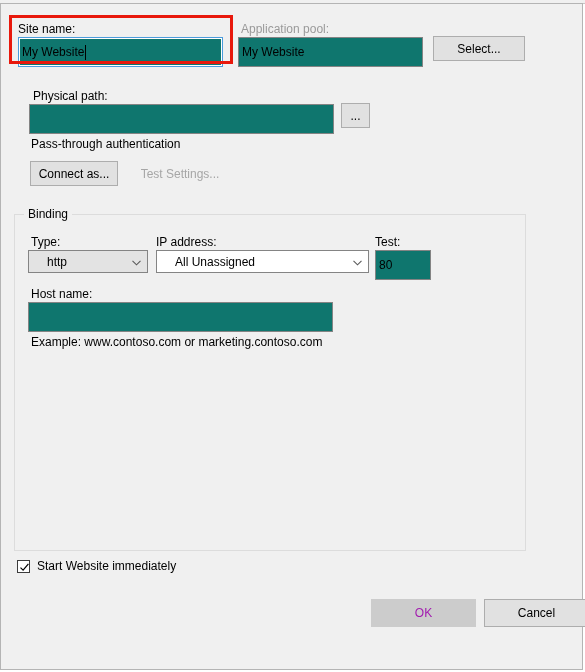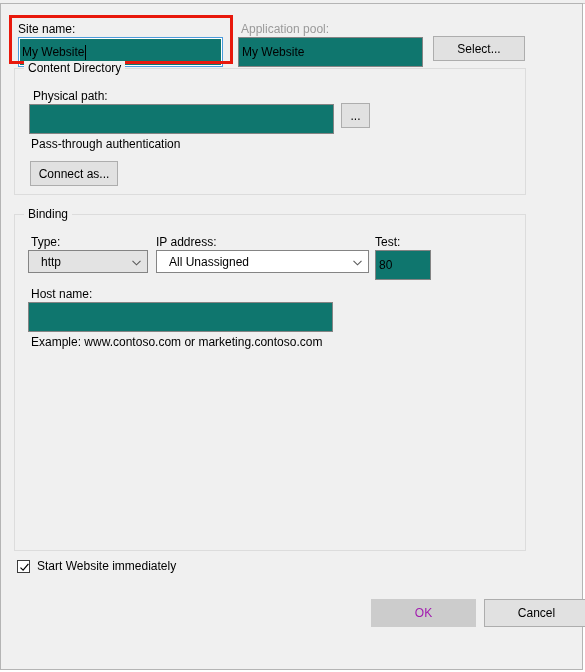--- a/index.html
+++ b/index.html
@@ -142,21 +142,21 @@
   .combo {
     position: absolute;
     box-sizing: border-box;
     height: 23px;
     border: 1px solid #848484;
     background: #ffffff;
     font-size: 12px;
     color: #000000;
     display: flex;
     align-items: center;
-    padding: 0 12px;
+    padding: 0 18px;
     white-space: nowrap;
     overflow: hidden;
     cursor: default;
     user-select: none;
   }
   .combo.shaded { background: #e3e3e3; }
   .combo .chev {
     position: absolute;
     right: 7px;
     top: 50%;
@@ -236,38 +236,36 @@
     <div class="lbl dim" style="left:240px; top:18px;">Application pool:</div>
 
     <div class="textbox" style="left:237px; top:33px; width:185px;">
       <span>My Website</span>
     </div>
 
     <div class="btn" style="left:432px; top:32px; width:92px;">Select...</div>
 
     <div class="redbox" style="left:8px; top:11px; width:224px; height:49px;"></div>
 
-    <div class="group" style="left:13px; top:64px; width:512px; height:127px;">
-      <div class="group-title">Content Directory</div>
-    </div>
 
     <div class="lbl" style="left:32px; top:85px;">Physical path:</div>
 
     <div class="textbox" style="left:28px; top:100px; width:305px;">
       <span></span>
     </div>
 
     <div class="btn" style="left:340px; top:99px; width:29px; height:25px;">
       <span class="ellipsis">...</span>
     </div>
 
     <div class="lbl" style="left:30px; top:133px;">Pass-through authentication</div>
 
     <div class="btn" style="left:29px; top:157px; width:88px;">Connect as...</div>
 
+    <div class="btn flat-disabled" style="left:131px; top:157px; width:96px;">Test Settings...</div>
 
     <div class="group" style="left:13px; top:210px; width:512px; height:337px;">
       <div class="group-title">Binding</div>
     </div>
 
     <div class="lbl" style="left:30px; top:231px;">Type:</div>
 
     <div class="combo shaded" style="left:27px; top:246px; width:120px;">
       <span>http</span>
       <span class="chev">

